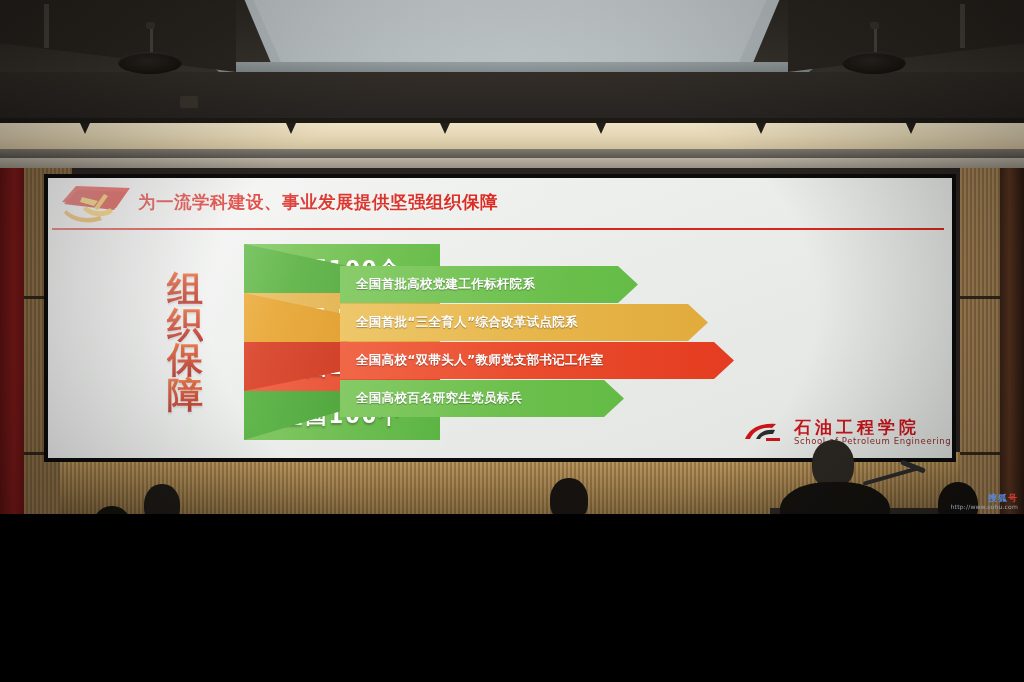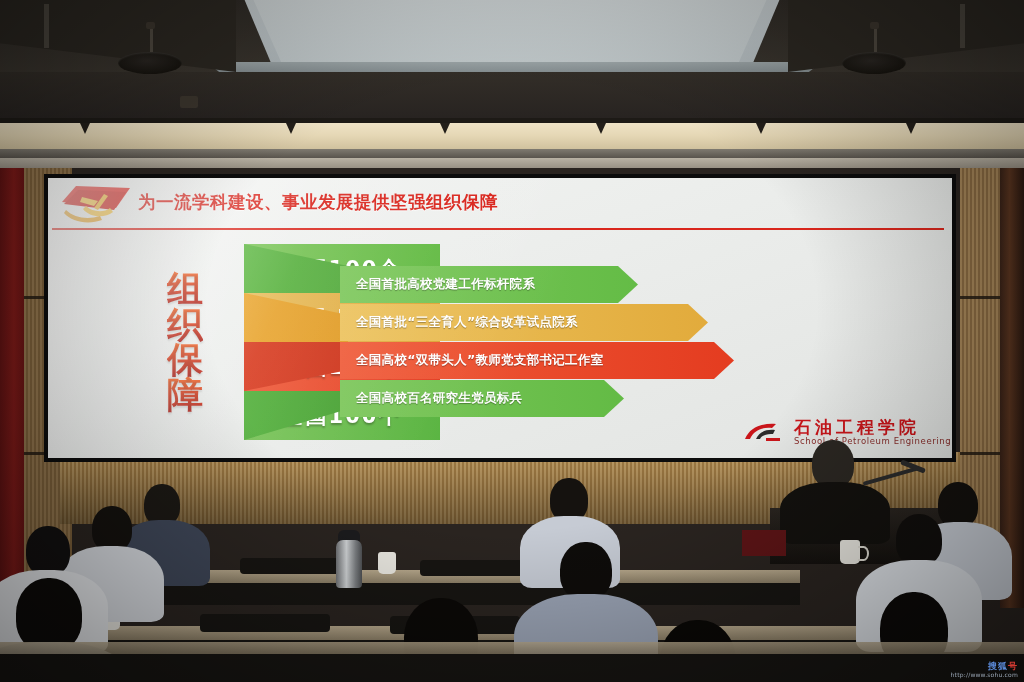--- a/index.html
+++ b/index.html
@@ -1,17 +1,17 @@
 <!DOCTYPE html>
 <html><head>
 <meta charset="utf-8">
 <style>
   html,body{margin:0;padding:0;background:#000;}
   body{width:1024px;height:682px;overflow:hidden;font-family:"DejaVu Sans","Liberation Sans",sans-serif;}
-  #stage{position:relative;width:1024px;height:682px;overflow:hidden;background:#14110e;}
+  #stage{position:relative;width:1024px;height:514px;overflow:hidden;background:#14110e;}
 
   
   .ceiling{position:absolute;left:0;top:0;width:1024px;height:150px;background:#3a352f;overflow:hidden;}
   .ceil-dark{position:absolute;left:0;top:0;width:1024px;height:150px;
      background:linear-gradient(180deg,#2e2a25 0%,#3b362f 55%,#312c27 100%);}
   .ceil-panel{position:absolute;left:232px;top:-30px;width:560px;height:120px;
      background:linear-gradient(180deg,#c9cfd1 0%,#b9c1c4 60%,#a9b2b5 100%);
      clip-path:polygon(9% 100%,91% 100%,100% 0,0 0);}
   .ceil-panel2{position:absolute;left:250px;top:-8px;width:520px;height:82px;
      background:linear-gradient(180deg,#cfd5d6 0%,#bcc4c6 100%);

